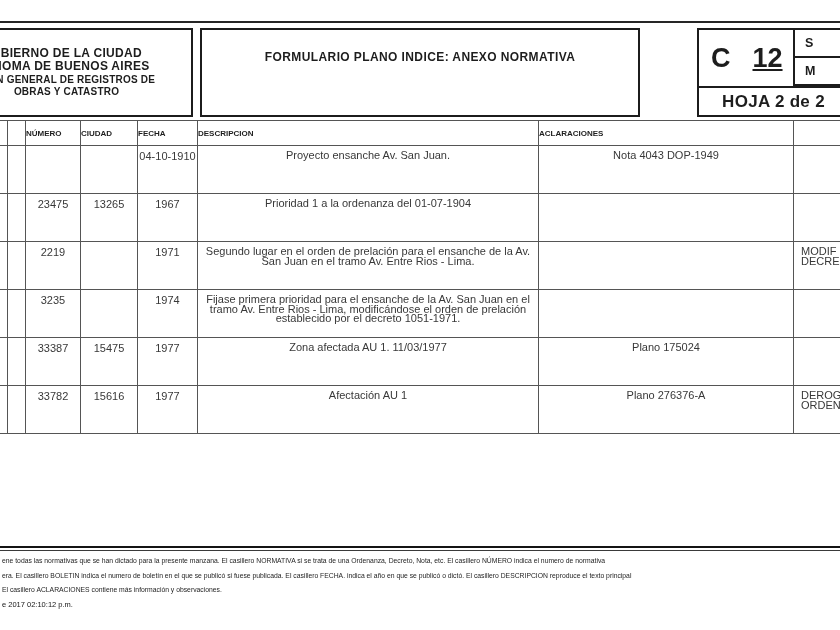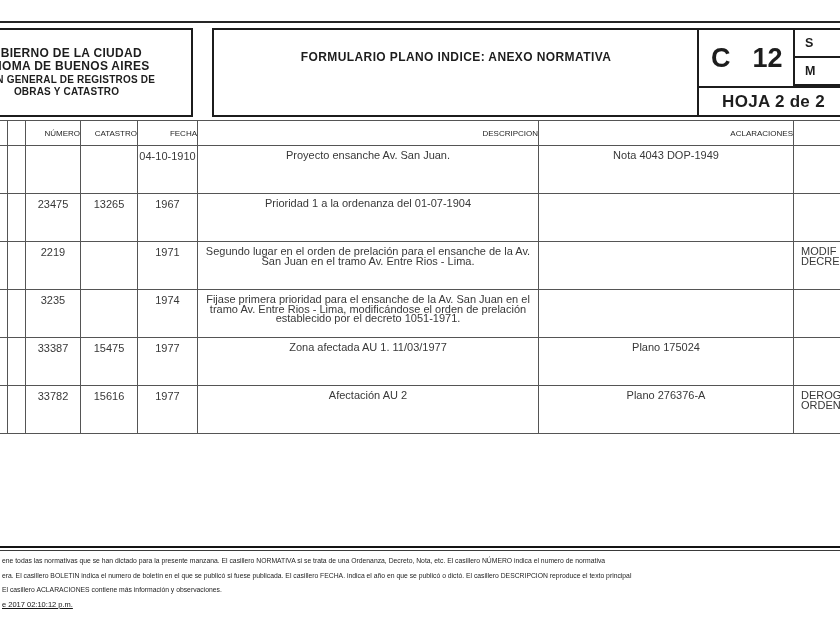--- a/index.html
+++ b/index.html
@@ -9,49 +9,49 @@
     outline:1px solid #c9c9c9;box-sizing:border-box;
   }
   .abs{position:absolute;}
   
   .top-rule{top:21px;left:0;width:840px;height:2px;background:#262626;}
   
   .hbox{border:2px solid #1c1c1c;box-sizing:border-box;background:#fff;}
   .org-box{left:-60px;top:28px;width:253px;height:89px;display:flex;flex-direction:column;justify-content:center;text-align:center;}
   .org-l1{font-weight:bold;font-size:12px;line-height:13.5px;letter-spacing:.3px;}
   .org-l2{font-weight:bold;font-size:10px;line-height:12.5px;letter-spacing:.2px;}
-  .title-box{left:200px;top:28px;width:488px;height:89px;text-align:center;margin-left:12px;}
+  .title-box{left:200px;top:28px;width:440px;height:89px;text-align:center;}
   .form-title{margin-top:20px;font-weight:bold;font-size:12px;letter-spacing:.4px;}
   .form-desc{margin-top:23px;font-size:7.2px;color:#3a3a3a;}
   .plate-box{left:697px;top:28px;width:98px;height:60px;display:flex;align-items:center;}
   .plate-box span{font-weight:bold;font-size:27px;}
   .plate-letter{margin-left:12px;}
-  .plate-number{margin-left:22px;}
+  .plate-number{margin-left:22px;text-decoration:underline;}
   .sm-box{left:793px;width:57px;height:30px;display:flex;align-items:center;}
   .s-box{top:28px;}
   .m-box{top:56px;}
   .sm-box span{font-weight:bold;font-size:12.5px;margin-left:10px;}
   .hoja-box{left:697px;top:86px;width:153px;height:31px;display:flex;align-items:center;justify-content:center;}
   .hoja-box span{font-weight:bold;font-size:17px;letter-spacing:.3px;}
   
   table.norm{
     position:absolute;left:-40px;top:120px;border-collapse:collapse;table-layout:fixed;
     width:953px;
   }
   table.norm th,table.norm td{border:1px solid #555;box-sizing:border-box;overflow:hidden;}
-  table.norm th{font-size:8px;font-weight:normal;color:#1e1e1e;text-align:right;vertical-align:middle;height:25px;padding:0;}
+  table.norm th{font-size:8px;font-weight:bold;color:#1e1e1e;text-align:left;vertical-align:middle;height:25px;padding:0;}
   table.norm td{font-size:11px;color:#383838;vertical-align:top;line-height:9.5px;}
   table.norm tr.data-row{height:48px;}
   td.c-num,td.c-bol,td.c-fec{text-align:center;padding-top:6px;}
   td.c-desc,td.c-acl{text-align:center;padding:5px 6px 0 6px;}
   td.c-extra{text-align:left;padding:5px 4px 0 7px;white-space:pre-line;}
   
   .footer-rule{top:546px;left:0;width:840px;height:5px;border-top:2px solid #141414;border-bottom:1px solid #3a3a3a;box-sizing:border-box;}
   .footer-notes{top:554px;left:2px;width:836px;font-size:6.8px;line-height:14.6px;color:#242424;}
-  .timestamp{top:600px;left:2px;font-size:7.5px;color:#161616;text-decoration:underline;}
+  .timestamp{top:600px;left:2px;font-size:7.5px;color:#161616;}
 </style>
 </head>
 <body>
 
 <div class="page">
 
   <div class="abs top-rule"></div>
 
   <div class="abs hbox org-box">
     <div class="org-l1">OBIERNO DE LA CIUDAD</div>
@@ -87,21 +87,21 @@
       <col style="width:60px">
         <col style="width:341px">
         <col style="width:255px">
         <col style="width:120px">
     </colgroup>
     <thead>
       <tr>
         <th></th>
         <th></th>
         <th>NÚMERO</th>
-        <th>CATASTRO</th>
+        <th>CIUDAD</th>
         <th>FECHA</th>
         <th>DESCRIPCION</th>
         <th>ACLARACIONES</th>
         <th></th>
       </tr>
     </thead>
     <tbody>
       <tr class="data-row">
         <td></td>
         <td></td>
@@ -152,21 +152,21 @@
         <td class="c-desc">Zona afectada AU 1. 11/03/1977</td>
         <td class="c-acl">Plano 175024</td>
         <td class="c-extra"></td>
       </tr>
       <tr class="data-row">
         <td></td>
         <td></td>
         <td class="c-num">33782</td>
         <td class="c-bol">15616</td>
         <td class="c-fec">1977</td>
-        <td class="c-desc">Afectación AU 2</td>
+        <td class="c-desc">Afectación AU 1</td>
         <td class="c-acl">Plano 276376-A</td>
         <td class="c-extra">DEROG
 ORDEN</td>
       </tr>
     </tbody>
   </table>
 
   <div class="abs footer-rule"></div>
   <div class="abs footer-notes">
     <div>ene todas las normativas que se han dictado  para la presente manzana. El casillero NORMATIVA si se trata de una Ordenanza, Decreto, Nota, etc. El casillero NÚMERO indica el numero de normativa</div>

